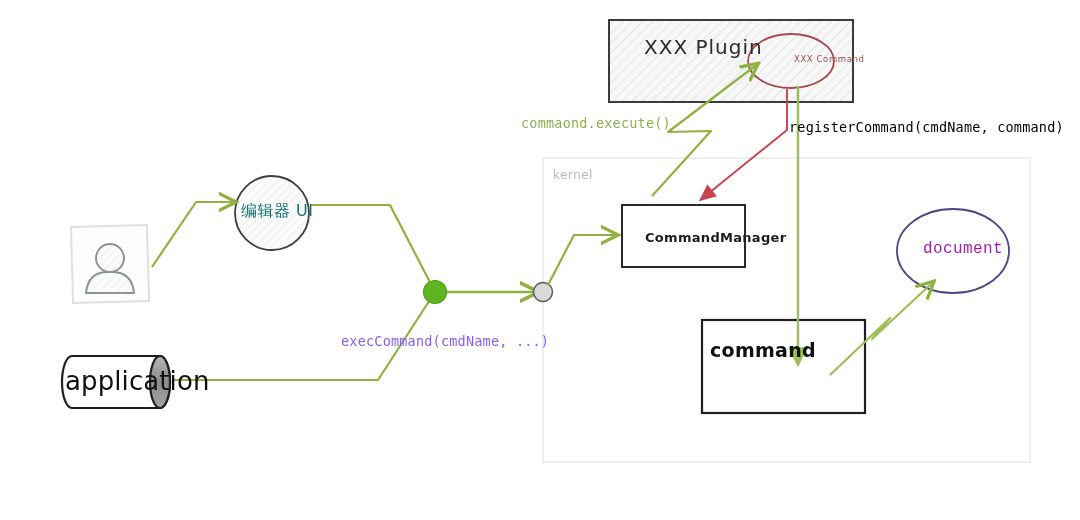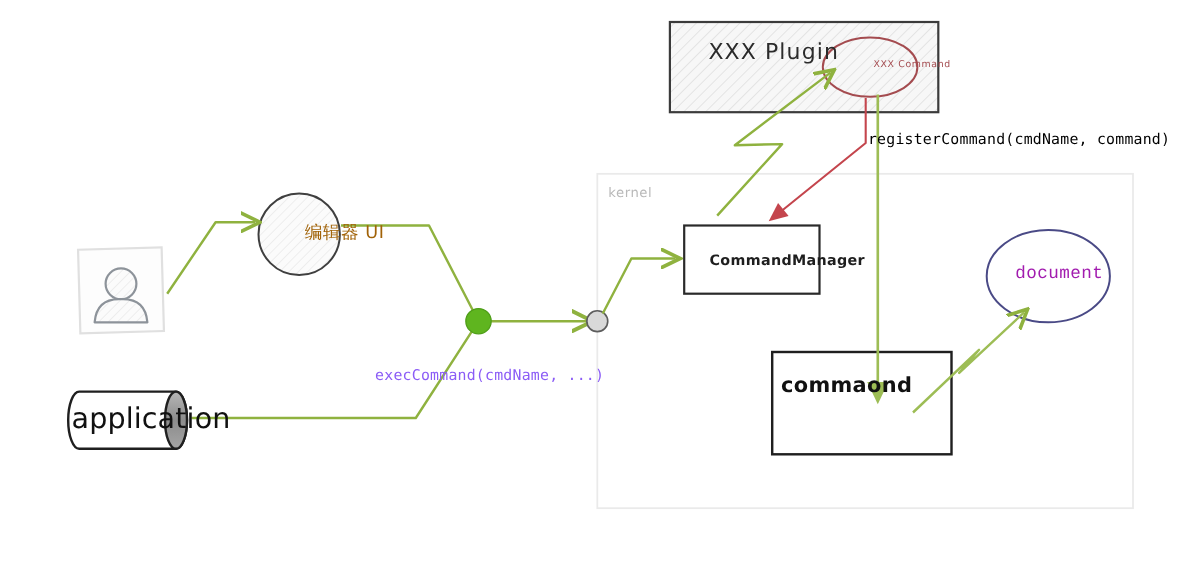--- a/index.html
+++ b/index.html
@@ -35,22 +35,22 @@
               font-weight:600;letter-spacing:.3px;
               font-family:"DejaVu Sans",sans-serif;}
 
   #lbl-editring{left:710px;top:339px;color:#111;font-size:19px;
                 font-weight:600;letter-spacing:.3px;
                 font-family:"DejaVu Sans",sans-serif;}
 
   #lbl-document{left:923px;top:240px;color:#a21caf;font-size:16px;
                 letter-spacing:.4px;font-family:Liberation Mono, monospace;}
 
-  #lbl-uizh{left:241px;top:201px;color:#a16207;font-size:16px;
-            letter-spacing:.5px;font-family:"DejaVu Sans",sans-serif;margin-left:36px;}
+  #lbl-uizh{left:241px;top:201px;color:#0f766e;font-size:16px;
+            letter-spacing:.5px;font-family:"DejaVu Sans",sans-serif;}
 
   #lbl-application{left:65px;top:366px;color:#111;font-size:26px;
                    letter-spacing:.1px;font-family:"DejaVu Sans",sans-serif;}
 </style>
 </head>
 <body>
 
 <div id="stage">
 
   <svg id="canvas" viewBox="0 0 1080 520">
@@ -134,34 +134,35 @@
 
     <path d="M652,196 L711,131 L668,132 L755,66" fill="none" stroke="#8fb23f" stroke-width="2.2" stroke-linejoin="round" marker-end="url(#ar-green)"></path>
 
     <path d="M787,89 L787,130 L704,197" fill="none" stroke="#c4454d" stroke-width="1.9" stroke-linejoin="round" marker-end="url(#ar-red)"></path>
 
     <path d="M798,86 L798,358" fill="none" stroke="#9dbd55" stroke-width="2.4" marker-end="url(#ar-green-f)"></path>
 
     <path d="M830,375 L890,318 L872,339 L931,284" fill="none" stroke="#9dbd55" stroke-width="2.2" stroke-linejoin="round" marker-end="url(#ar-green)"></path>
   </svg>
 
+  <div class="lbl mono" id="lbl-commaond">commaond.execute()</div>
 
   <div class="lbl mono" id="lbl-register">registerCommand(cmdName, command)</div>
 
   <div class="lbl mono" id="lbl-exec">execCommand(cmdName, ...)</div>
 
   <div class="lbl" id="lbl-kernel">kernel</div>
 
   <div class="lbl" id="lbl-plugin">XXX Plugin</div>
 
   <div class="lbl" id="lbl-xxxcmd">XXX Command</div>
 
   <div class="lbl" id="lbl-cmdmgr">CommandManager</div>
 
-  <div class="lbl" id="lbl-editring">commaond</div>
+  <div class="lbl" id="lbl-editring">command</div>
 
   <div class="lbl" id="lbl-document">document</div>
 
   <div class="lbl" id="lbl-uizh">编辑器 UI</div>
 
   <div class="lbl" id="lbl-application">application</div>
 
 </div>
 
 </body></html>

